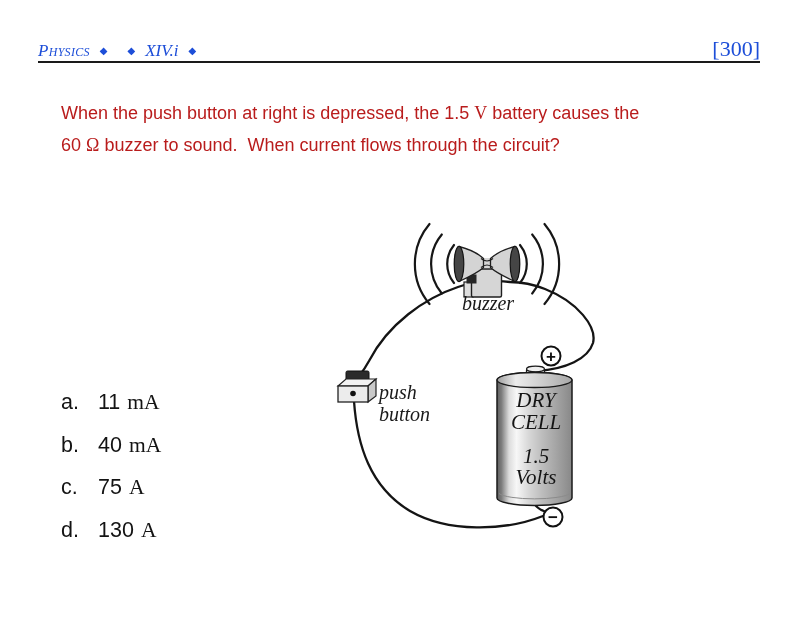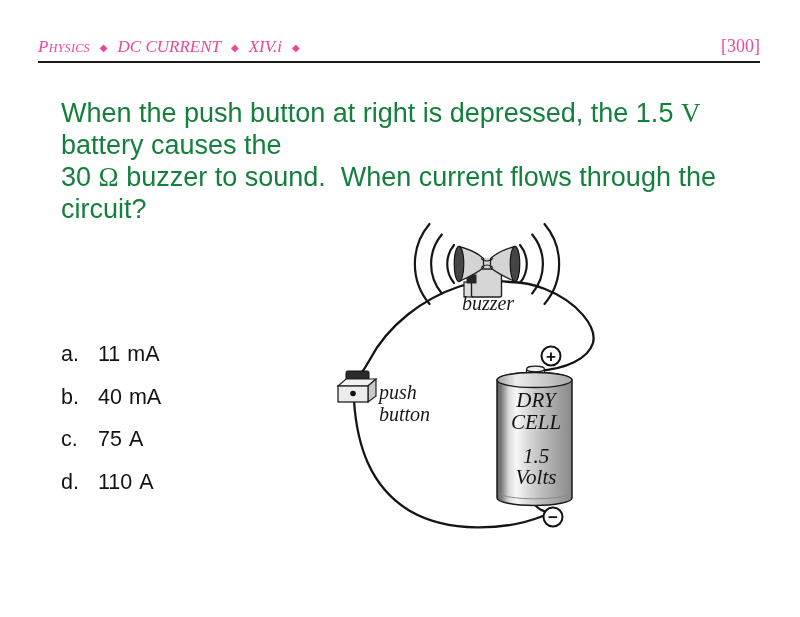--- a/index.html
+++ b/index.html
@@ -4,43 +4,43 @@
 <style>
   html, body { margin:0; padding:0; background:#ffffff; }
   .page {
     position:relative; width:800px; height:617px; background:#ffffff;
     font-family:"Liberation Serif", serif; color:#1a1a1a; overflow:hidden;
   }
   
   .header {
     position:absolute; left:38px; top:36px; width:722px;
     display:flex; align-items:baseline;
-    font-size:17px; font-style:italic; color:#ec4899;
+    font-size:17px; font-style:italic; color:#1d4ed8;
   }
   .header .smallcaps { font-variant:small-caps; letter-spacing:.3px; }
   .header .sep { font-style:normal; font-size:10px; margin:0 10px; align-self:center; transform:translateY(1px); }
-  .header .pagenum { margin-left:auto; font-style:normal; font-size:18px; }
+  .header .pagenum { margin-left:auto; font-style:normal; font-size:22px; }
   .rule { position:absolute; left:38px; top:61px; width:722px; height:2px; background:#1a1a1a; }
 
   
   .question {
     position:absolute; left:61px; top:97px; width:700px;
-    font-family:"Liberation Sans", sans-serif; font-size:27px; line-height:32px;
-    color:#15803d; white-space:pre-wrap;
+    font-family:"Liberation Sans", sans-serif; font-size:18px; line-height:32px;
+    color:#b91c1c; white-space:pre-wrap;
   }
   .serif-unit { font-family:"Liberation Serif", serif; }
 
   
   .choices {
     position:absolute; left:61px; top:342px;
     font-family:"Liberation Sans", sans-serif; font-size:21.5px; color:#131313;
   }
   .choice { display:flex; align-items:baseline; height:22px; margin-bottom:20.5px; }
   .choice .letter { width:37px; }
-  .choice .unit { font-family:Liberation Sans, sans-serif; margin-left:7px; }
+  .choice .unit { font-family:Liberation Serif, serif; margin-left:7px;margin-top:48px; }
 
   
   .figure-svg { position:absolute; left:0; top:0; }
   .fig-label {
     font-family:"Liberation Serif", serif; font-style:italic;
     font-size:20px; fill:#1a1a1a;
   }
   .fig-battery-label {
     font-family:"Liberation Serif", serif; font-style:italic;
     font-size:21px; fill:#141414;
@@ -52,49 +52,48 @@
   .sound-arc { fill:none; stroke:#161616; stroke-width:2.2; stroke-linecap:round; }
 </style>
 </head>
 <body>
 
 <div class="page">
 
   <div class="header">
     <span class="smallcaps">Physics</span>
     <span class="sep">◆</span>
-    <span>DC CURRENT</span>
     <span class="sep">◆</span>
     <span>XIV.i</span>
     <span class="sep">◆</span>
     <span class="pagenum">[300]</span>
   </div>
   <div class="rule"></div>
 
-  <div class="question"><span>When the push button at right is depressed, the 1.5 </span><span class="serif-unit">V</span><span> battery causes the</span><br><span>30 </span><span class="serif-unit">Ω</span><span> buzzer to sound.  When current flows through the circuit?</span></div>
+  <div class="question"><span>When the push button at right is depressed, the 1.5 </span><span class="serif-unit">V</span><span> battery causes the</span><br><span>60 </span><span class="serif-unit">Ω</span><span> buzzer to sound.  When current flows through the circuit?</span></div>
 
   <div class="choices">
     <div class="choice">
       <span class="letter">a.</span>
       <span class="value">11</span>
       <span class="unit">mA</span>
     </div>
     <div class="choice">
       <span class="letter">b.</span>
       <span class="value">40</span>
       <span class="unit">mA</span>
     </div>
     <div class="choice">
       <span class="letter">c.</span>
       <span class="value">75</span>
       <span class="unit">A</span>
     </div>
     <div class="choice">
       <span class="letter">d.</span>
-      <span class="value">110</span>
+      <span class="value">130</span>
       <span class="unit">A</span>
     </div>
   </div>
 
   <svg class="figure-svg" width="800" height="617" viewBox="0 0 800 617">
     <defs>
       <linearGradient id="batteryBody" x1="0" y1="0" x2="1" y2="0">
         <stop offset="0" stop-color="#5e5e5e"></stop>
         <stop offset="0.06" stop-color="#7d7d7d"></stop>
         <stop offset="0.16" stop-color="#dcdcdc"></stop>

